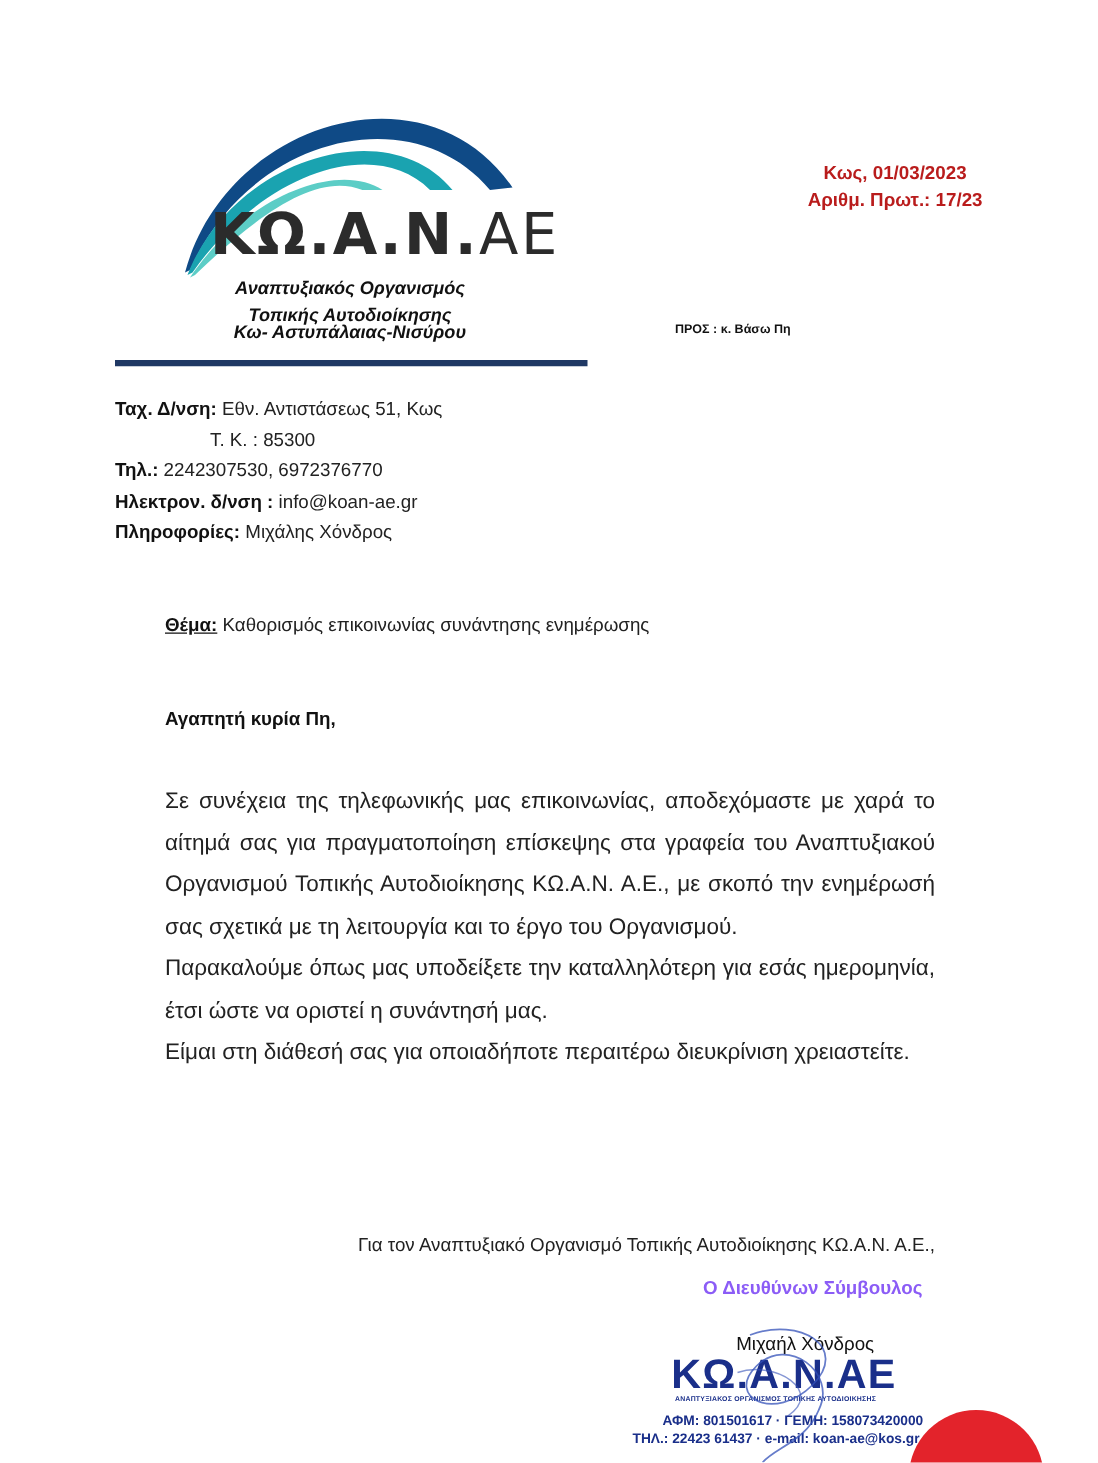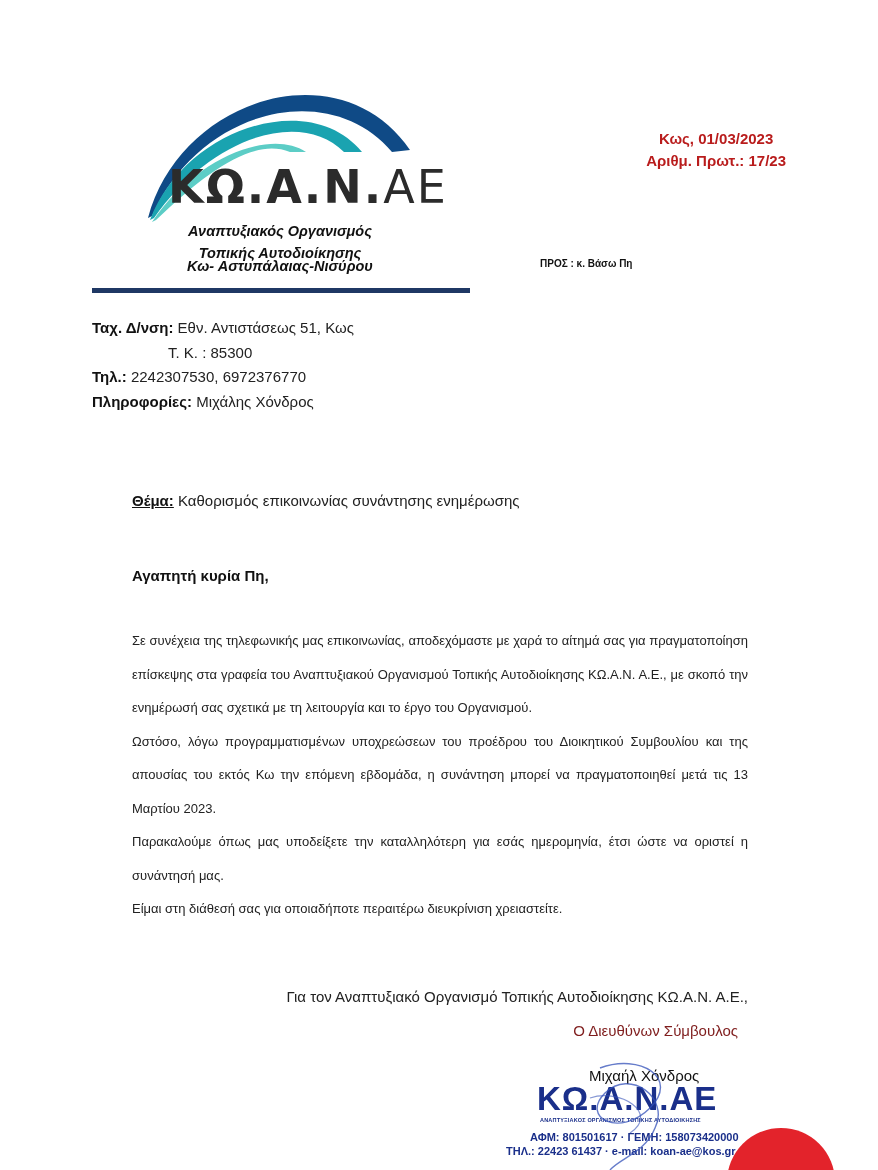--- a/index.html
+++ b/index.html
@@ -22,25 +22,25 @@
   .contact { left:92px; top:316px; font-size:15px; line-height:24.5px; color:#222; }
   .contact .row { white-space:nowrap; }
   .contact b { color:#111; }
   .indent { padding-left:76px; }
 
   .subject { left:132px; top:492px; font-size:15px; color:#222; white-space:nowrap; }
   .subject .label { font-weight:bold; text-decoration:underline; color:#111; }
 
   .greeting { left:132px; top:567px; font-weight:bold; font-size:15px; color:#111; }
 
-  .body { left:132px; top:624px; width:616px; font-size:13px; line-height:33.5px; color:#222; }
+  .body { left:132px; top:624px; width:616px; font-size:18px; line-height:33.5px; color:#222; }
   .body p { margin:0; text-align:justify; }
 
   .closing { right:130px; top:988px; font-size:15px; color:#222; text-align:right; white-space:nowrap; }
-  .signer-title { right:140px; top:1022px; font-size:15px; font-weight:normal; color:#7f1d1d; }
+  .signer-title { right:140px; top:1022px; font-size:15px; font-weight:bold; color:#8b5cf6; }
   .signer-name { left:589px; top:1067px; font-size:15px; color:#111; }
 
   .stamp-logo { left:537px; top:1080px; font-size:33px; font-weight:bold; color:#1a2f8a; letter-spacing:1px; white-space:nowrap; }
   .stamp-sub { left:540px; top:1117px; font-size:5.5px; font-weight:bold; color:#1a2f8a; white-space:nowrap; letter-spacing:0.2px; }
   .stamp-line { font-size:11px; font-weight:bold; color:#1a2f8a; white-space:nowrap; }
   #signature { left:560px; top:1058px; width:160px; height:112px; }
   .red-seal { left:727px; top:1128px; width:108px; height:108px; border-radius:50%; background:#e3232b; }
 </style>
 </head>
 <body>
@@ -64,32 +64,32 @@
   <div>Κως, 01/03/2023</div>
   <div>Αριθμ. Πρωτ.: 17/23</div>
 </div>
 
 <div class="abs recipient">ΠΡΟΣ : κ. Βάσω Πη</div>
 
 <div class="abs contact">
   <div class="row"><b>Ταχ. Δ/νση:</b><span> Εθν. Αντιστάσεως 51, Κως</span></div>
   <div class="row indent">Τ. Κ. : 85300</div>
   <div class="row"><b>Τηλ.:</b><span> 2242307530, 6972376770</span></div>
+  <div class="row"><b>Ηλεκτρον. δ/νση :</b><span> info@koan-ae.gr</span></div>
   <div class="row"><b>Πληροφορίες:</b><span> Μιχάλης Χόνδρος</span></div>
 </div>
 
 <div class="abs subject">
   <span class="label">Θέμα:</span><span> Καθορισμός επικοινωνίας συνάντησης ενημέρωσης</span>
 </div>
 
 <div class="abs greeting">Αγαπητή κυρία Πη,</div>
 
 <div class="abs body">
   <p>Σε συνέχεια της τηλεφωνικής μας επικοινωνίας, αποδεχόμαστε με χαρά το αίτημά σας για πραγματοποίηση επίσκεψης στα γραφεία του Αναπτυξιακού Οργανισμού Τοπικής Αυτοδιοίκησης ΚΩ.Α.Ν. Α.Ε., με σκοπό την ενημέρωσή σας σχετικά με τη λειτουργία και το έργο του Οργανισμού.</p>
-  <p>Ωστόσο, λόγω προγραμματισμένων υποχρεώσεων του προέδρου του Διοικητικού Συμβουλίου και της απουσίας του εκτός Κω την επόμενη εβδομάδα, η συνάντηση μπορεί να πραγματοποιηθεί μετά τις 13 Μαρτίου 2023.</p>
   <p>Παρακαλούμε όπως μας υποδείξετε την καταλληλότερη για εσάς ημερομηνία, έτσι ώστε  να οριστεί η συνάντησή μας.</p>
   <p>Είμαι στη διάθεσή σας για οποιαδήποτε περαιτέρω διευκρίνιση χρειαστείτε.</p>
 </div>
 
 <div class="abs closing">Για τον Αναπτυξιακό Οργανισμό Τοπικής Αυτοδιοίκησης  ΚΩ.Α.Ν. Α.Ε.,</div>
 <div class="abs signer-title">Ο Διευθύνων Σύμβουλος</div>
 <div class="abs signer-name">Μιχαήλ Χόνδρος</div>
 
 <div class="abs stamp-logo">ΚΩ.Α.Ν.ΑΕ</div>
 <div class="abs stamp-sub">ΑΝΑΠΤΥΞΙΑΚΟΣ ΟΡΓΑΝΙΣΜΟΣ ΤΟΠΙΚΗΣ ΑΥΤΟΔΙΟΙΚΗΣΗΣ</div>

